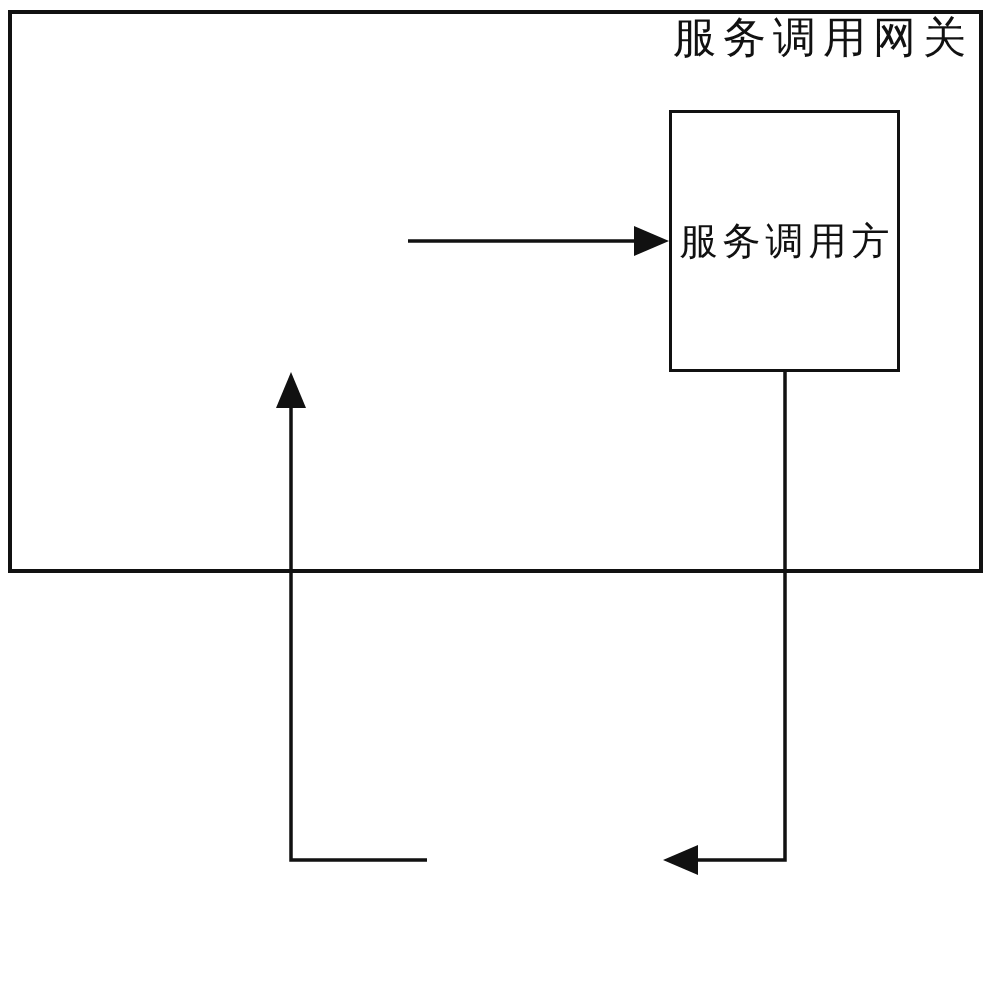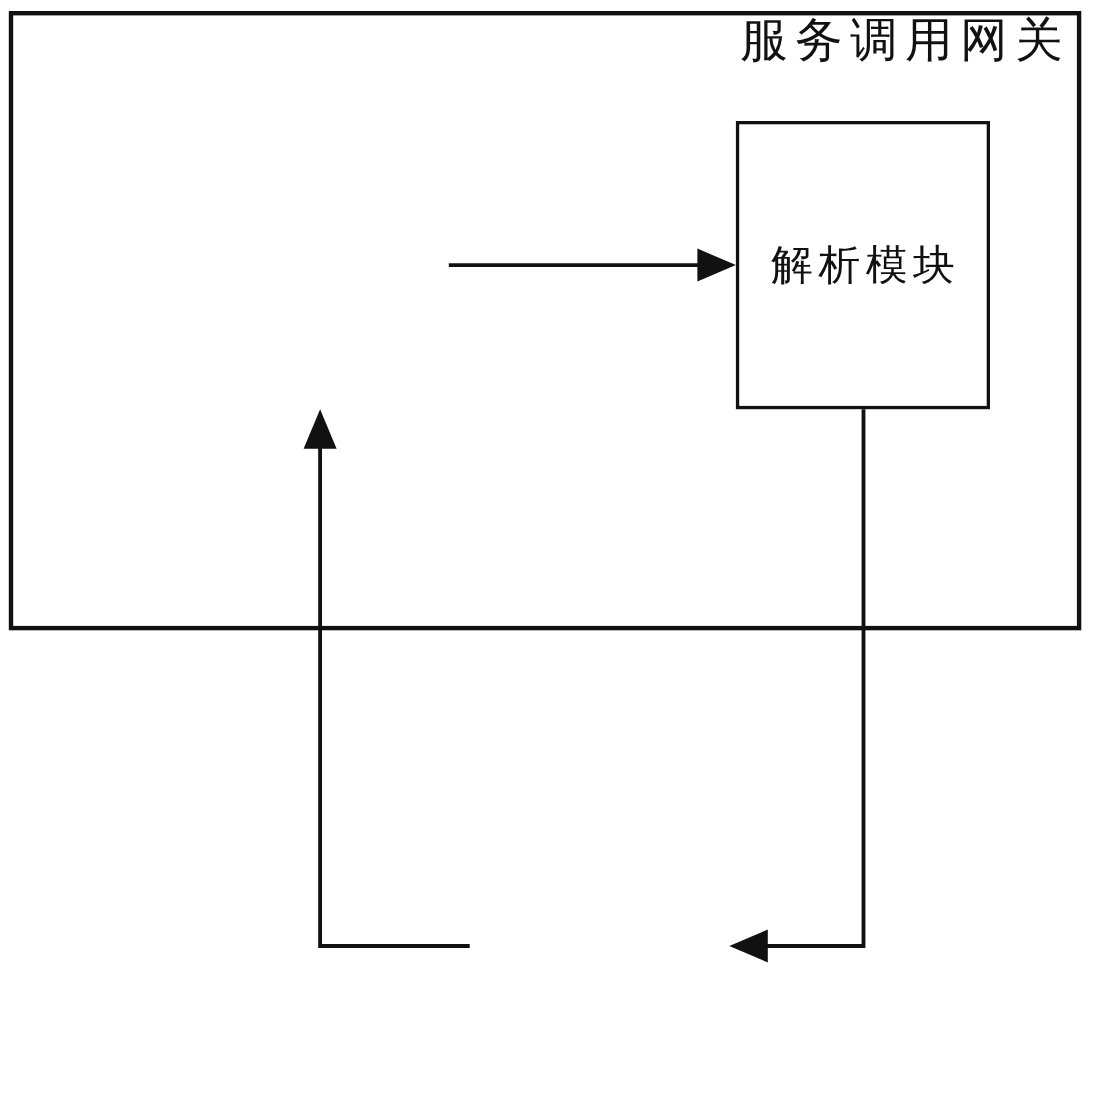--- a/index.html
+++ b/index.html
@@ -86,21 +86,21 @@
 </head>
 <body>
 
 <div class="stage">
 
   <div class="box gateway"></div>
   <div class="gateway-label">服务调用网关</div>
 
 
   <div class="box invoke-box">
-    <span class="box-label">解析模块</span>
+    <span class="box-label">服务调用方</span>
   </div>
 
 
   <svg class="connector-layer" viewBox="0 0 997 1000">
 
     <g>
       <line x1="408" y1="241" x2="640" y2="241" stroke="#111111" stroke-width="3.5"></line>
       <polygon points="669,241 634,226 634,256" fill="#111111"></polygon>
     </g>
 

